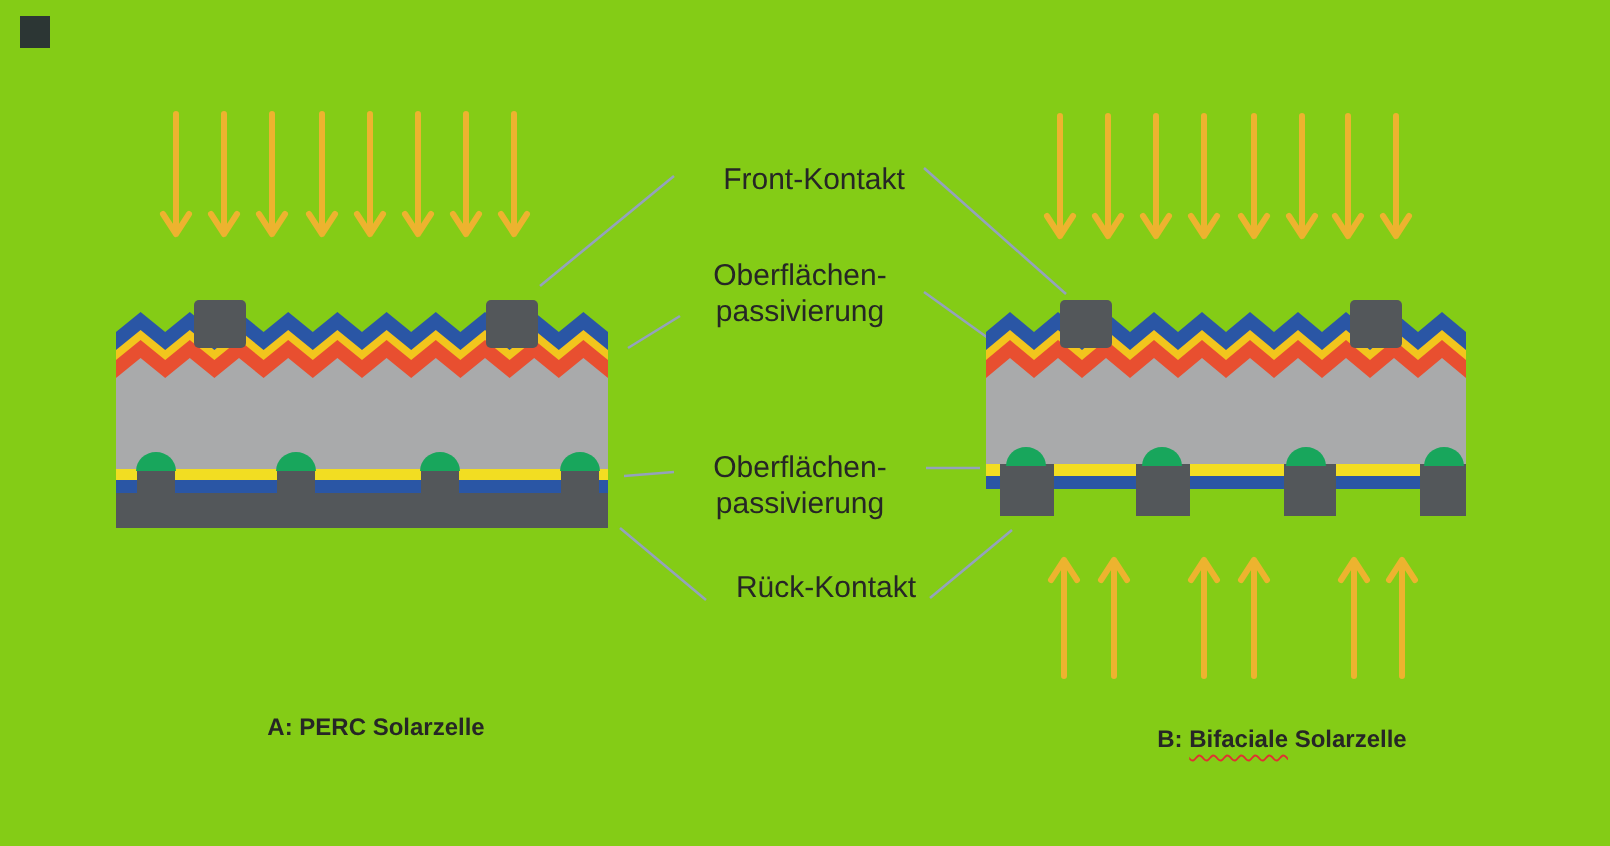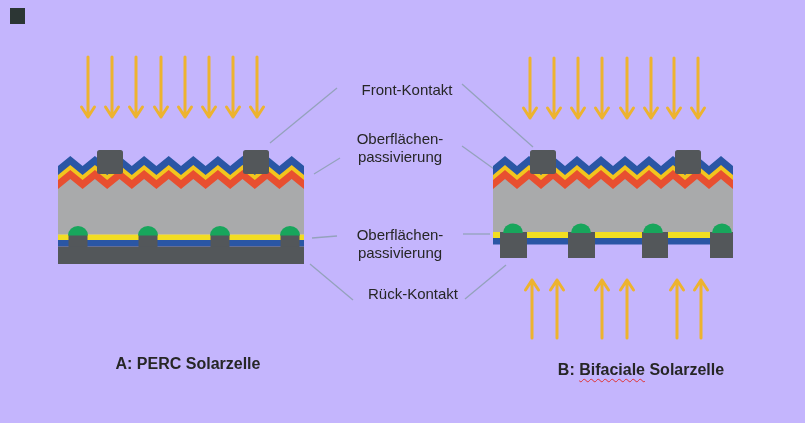--- a/index.html
+++ b/index.html
@@ -1,26 +1,26 @@
 <!DOCTYPE html>
 <html style="--c-arrow: #edb32f; --c-blue: #2a56a5; --c-yellow: #f2c51d; --c-yellow_line: #f2dd22; --c-red: #e84f30; --c-gray: #a9aaab; --c-dark: #53575a; --c-green: #18a65c; --c-connector: #94a2bc; --c-text: #262626; --c-corner: #2c3634;"><head>
 <meta charset="utf-8">
 <style>
   html,body{margin:0;padding:0;background:#fff;}
   .stage{
-    position:relative;width:805px;height:423px;background:#c4b5fd;overflow:hidden;
+    position:relative;width:805px;height:423px;background:#84cc16;overflow:hidden;
     font-family:"Liberation Sans",sans-serif;
   }
   .stage svg{position:absolute;left:0;top:0;}
   .lbl{
     position:absolute;transform:translate(-50%,-50%);
     font-size:15px;line-height:17.5px;color:var(--c-text,#262626);
     text-align:center;white-space:nowrap;
   }
-  .lbl.bold{font-weight:bold;font-size:16px;}
+  .lbl.bold{font-weight:bold;font-size:12px;}
   .misspell{
     text-decoration-line:underline;
     text-decoration-style:wavy;
     text-decoration-color:#e03131;
     text-decoration-thickness:1px;
     text-underline-offset:3px;
   }
 </style>
 </head>
 <body>

